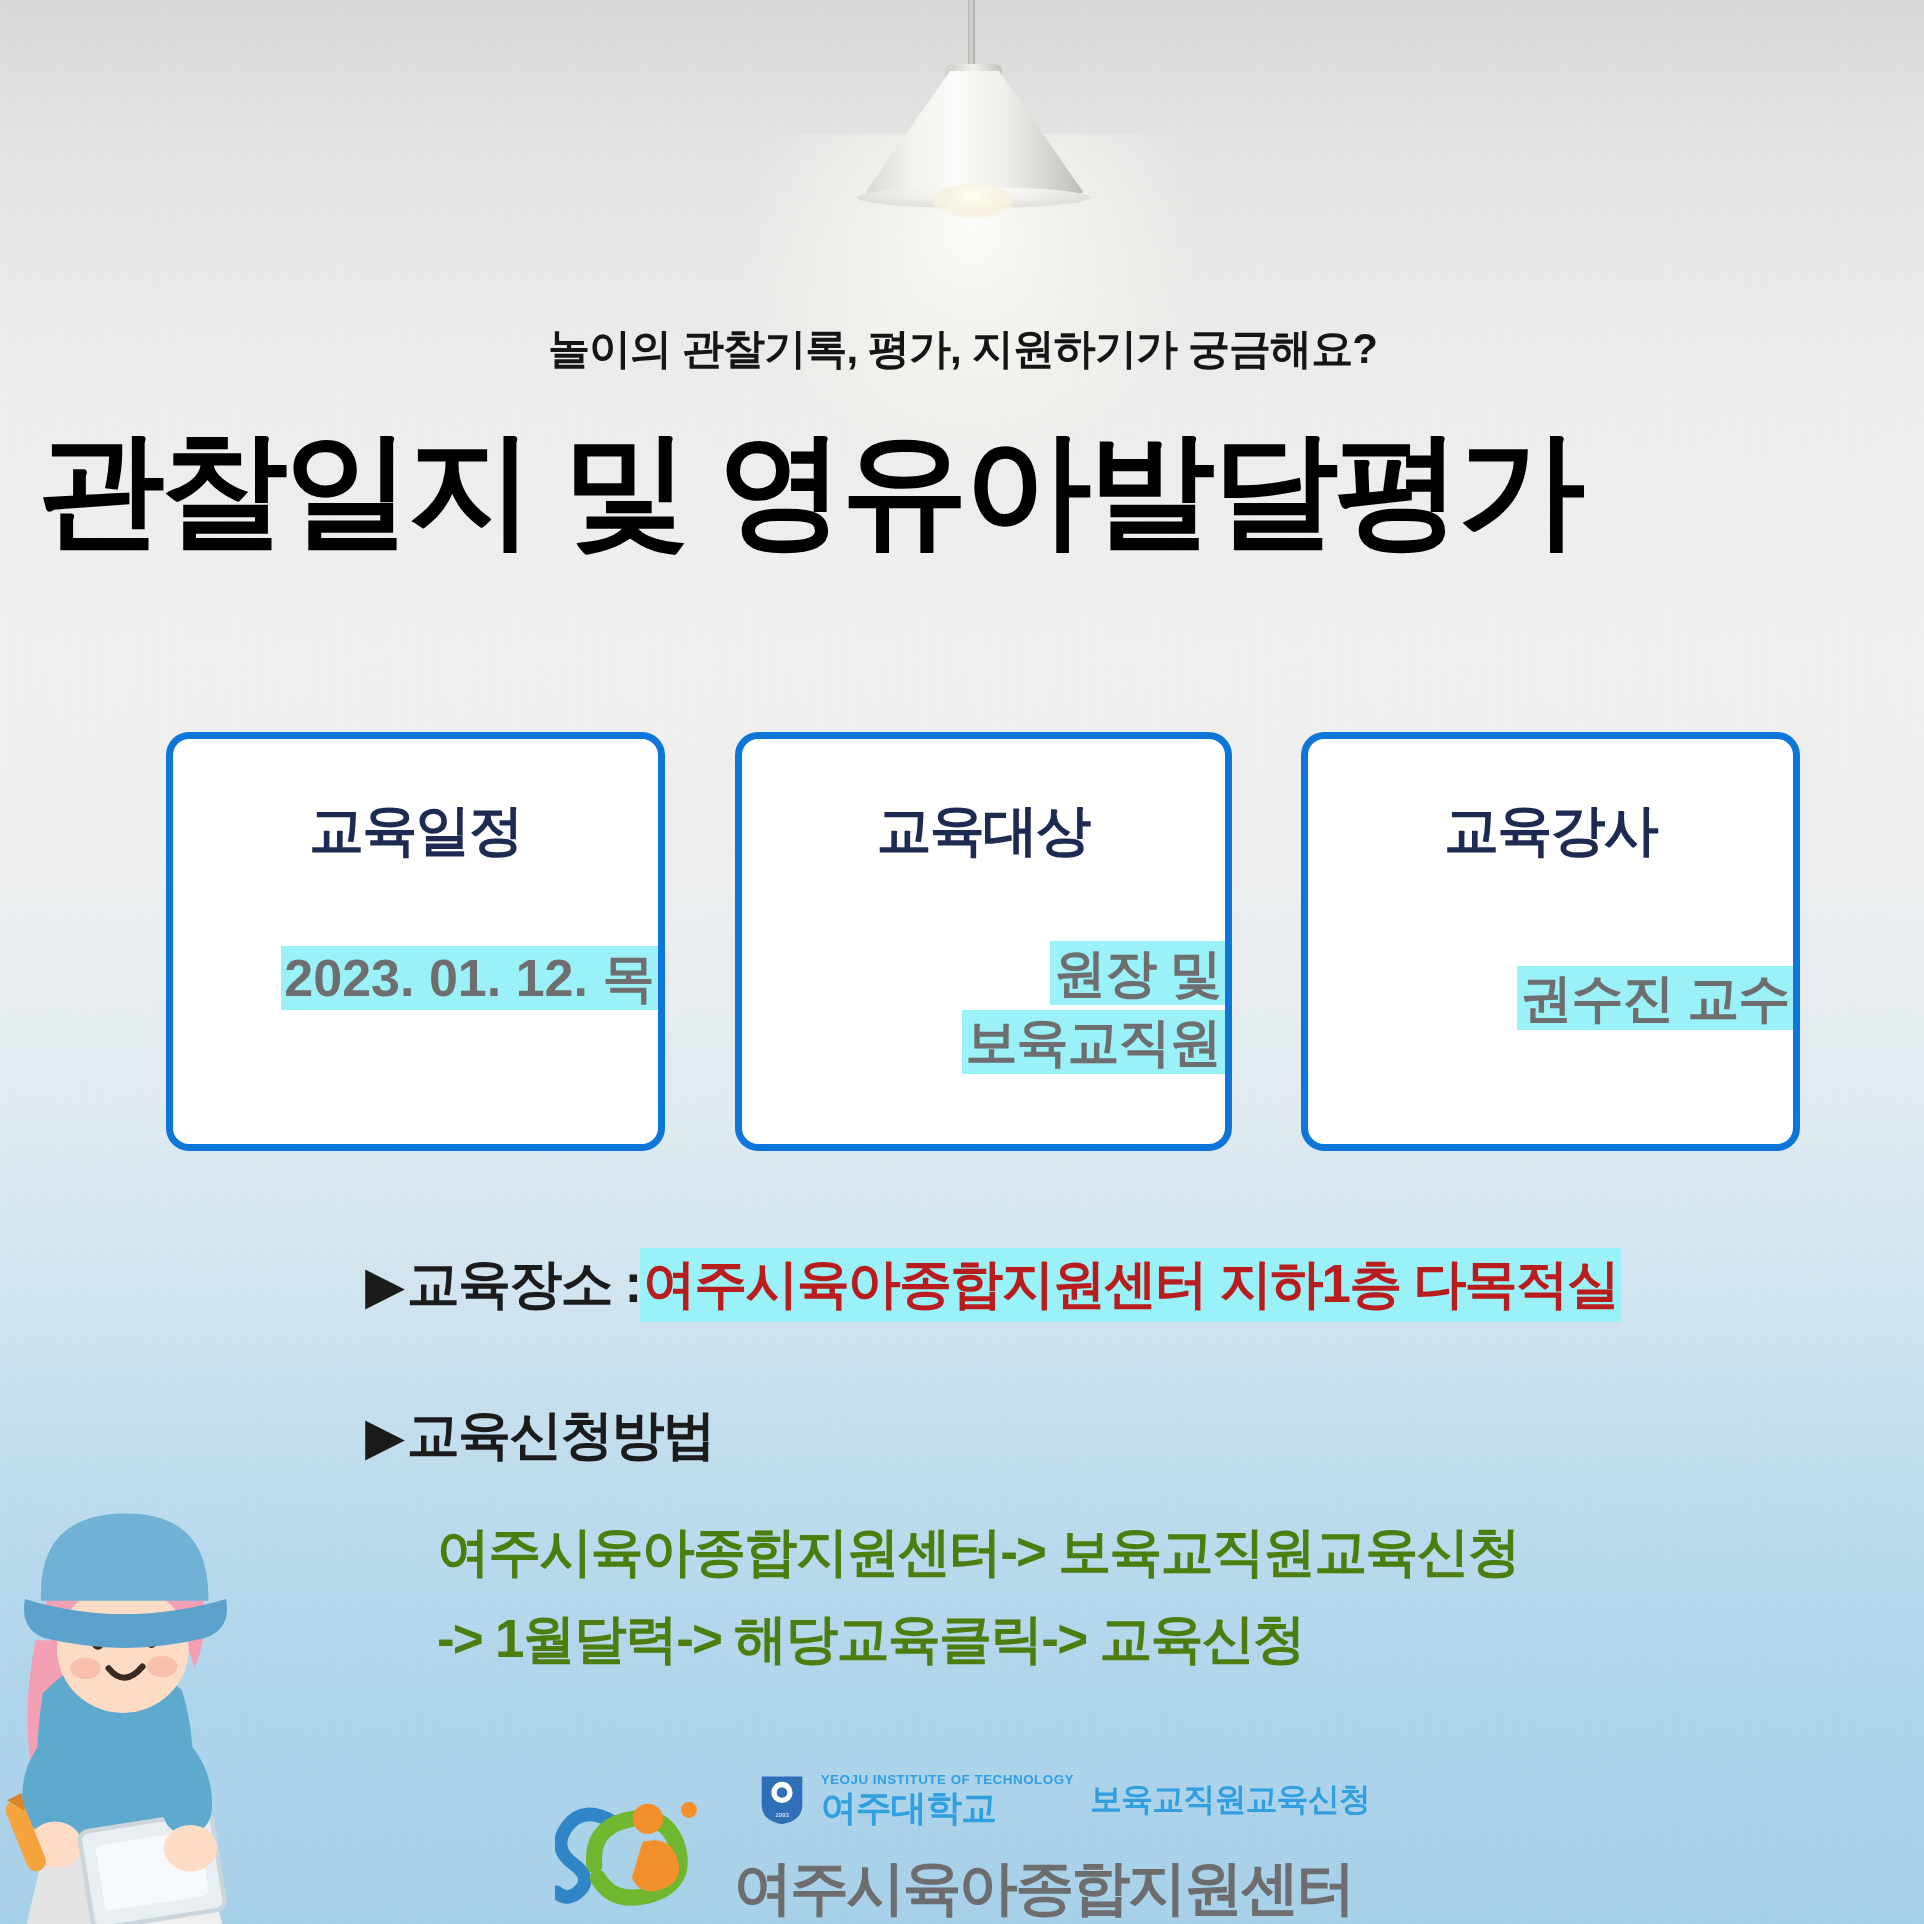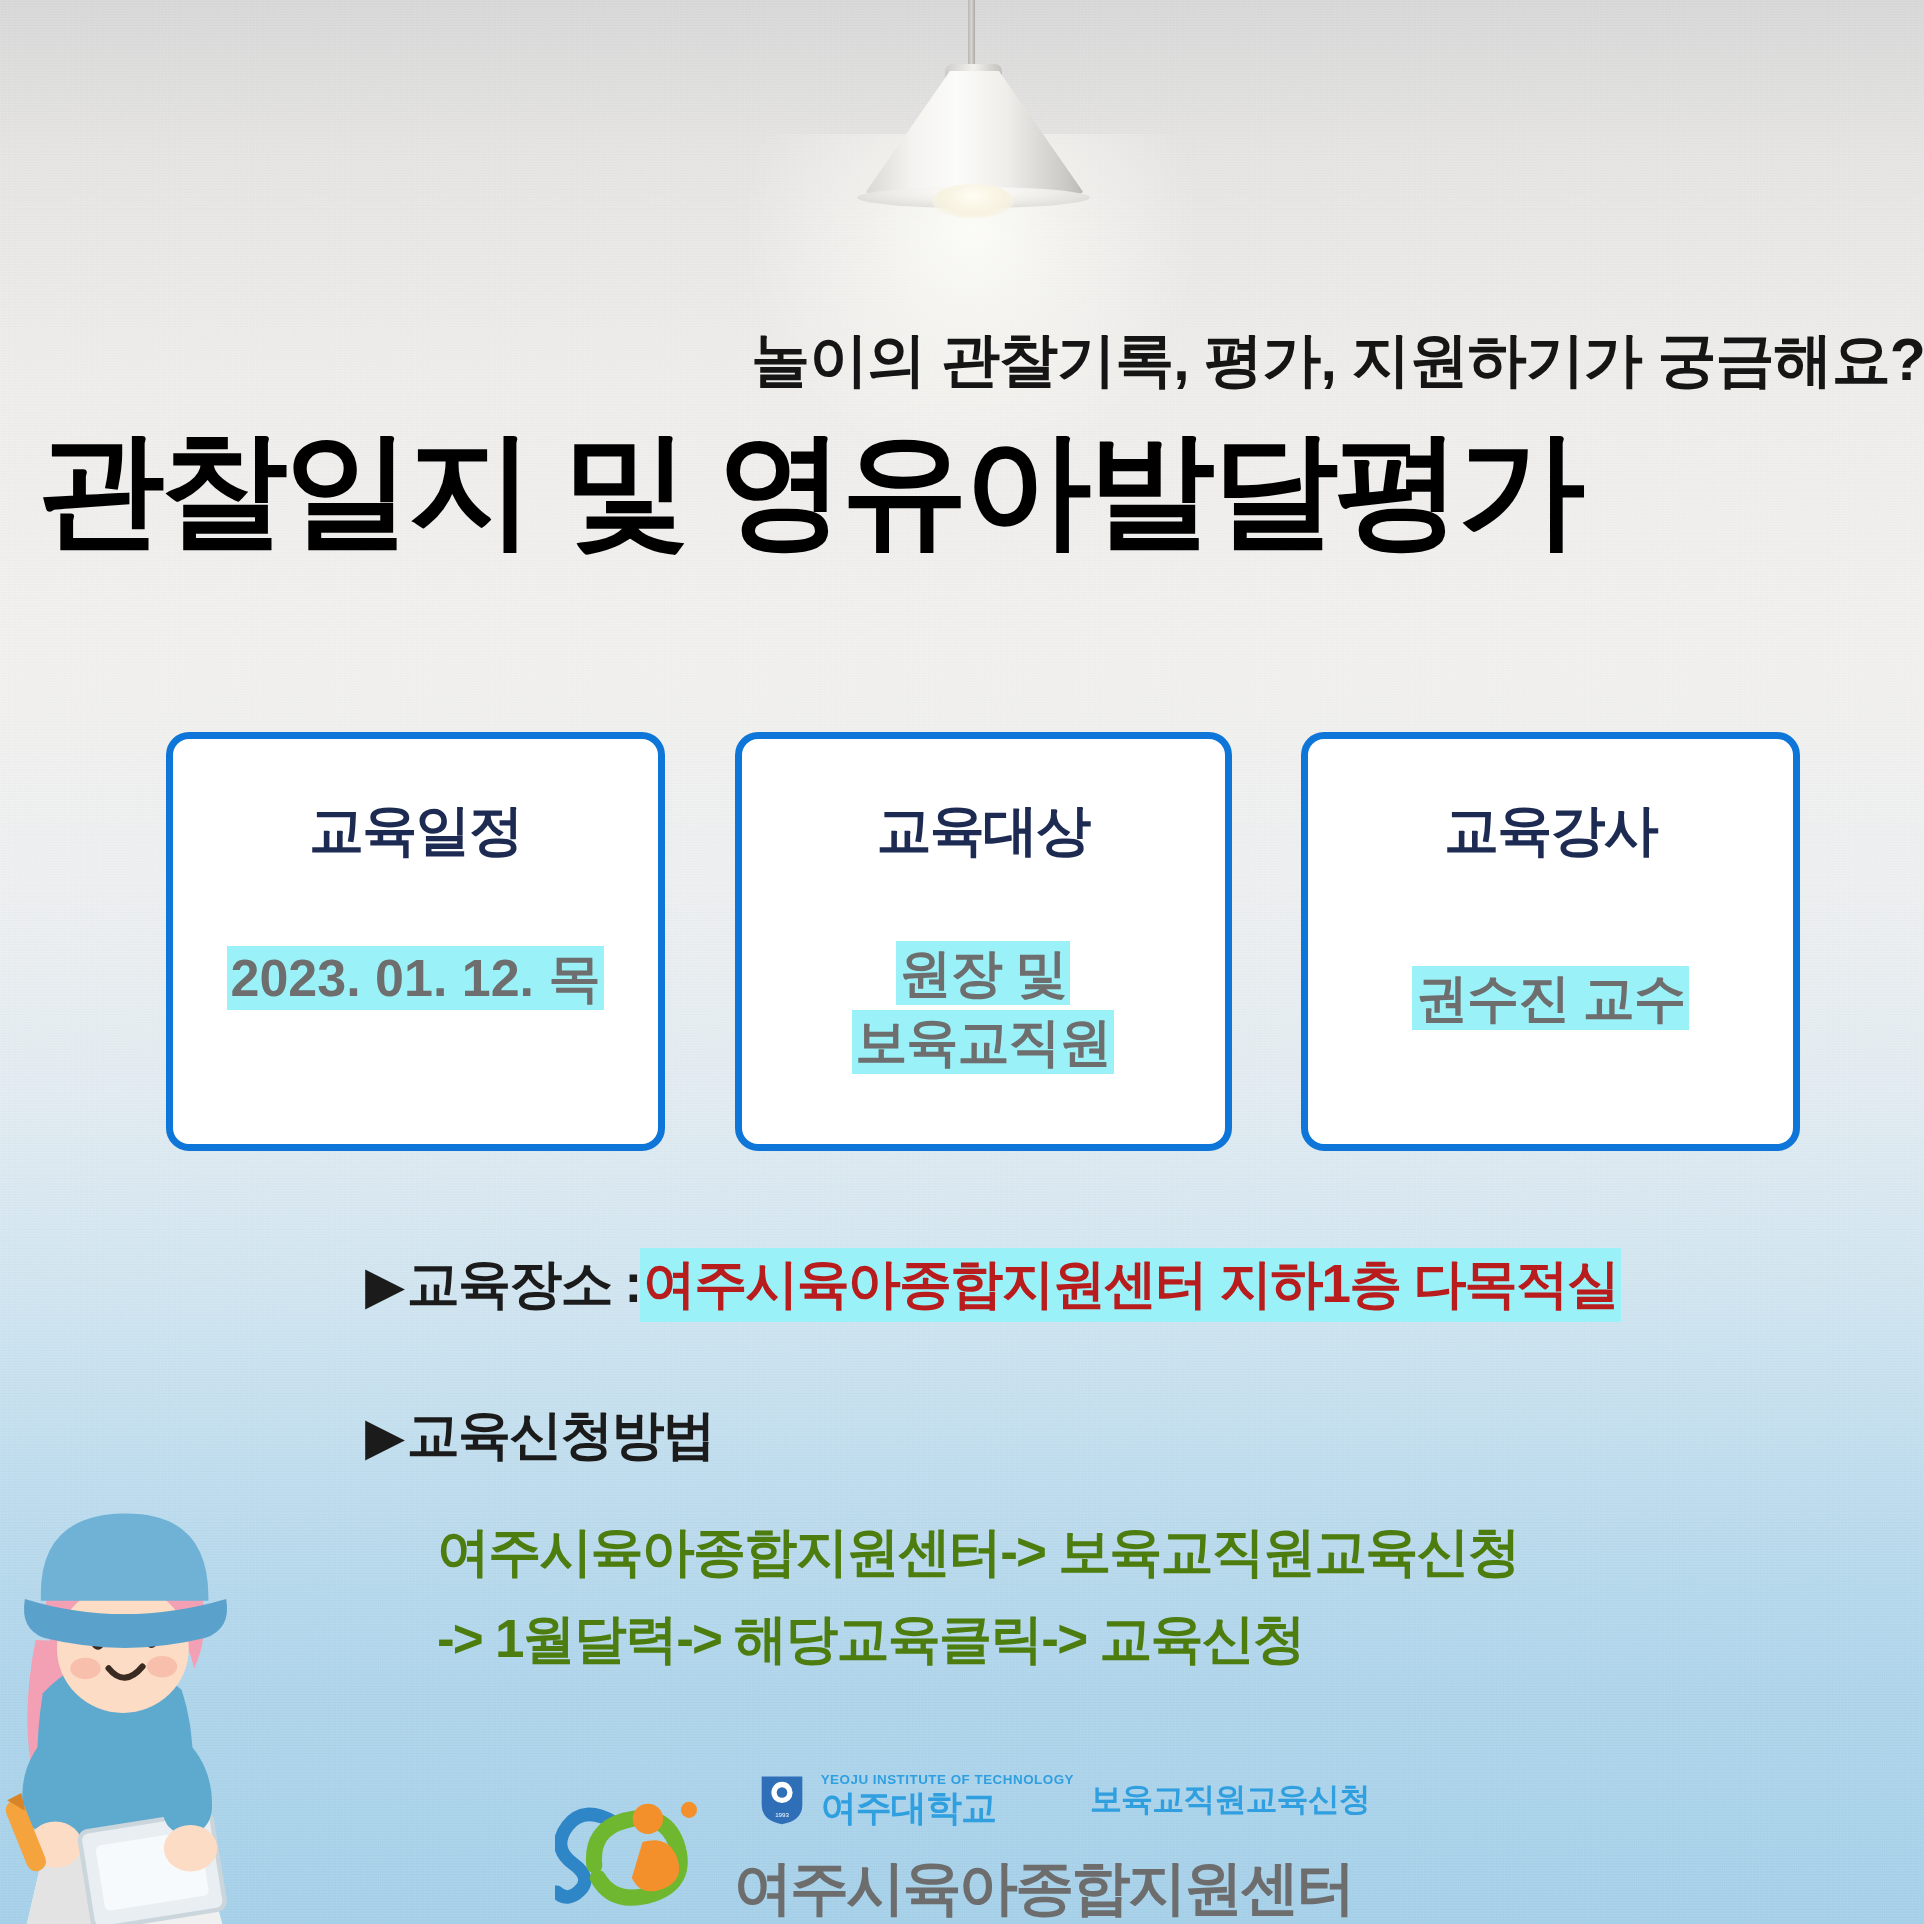--- a/index.html
+++ b/index.html
@@ -54,22 +54,22 @@
   }
   .lamp-bulb {
     position:absolute; left:932px; top:184px; width:82px; height:34px;
     background:radial-gradient(ellipse at 50% 35%, #fffdf2 0%, #f7f2e0 55%, rgba(247,242,224,0) 100%);
     border-radius:50%;
   }
 
   
   .subtitle {
     position:absolute; left:0; top:321px; width:1925px;
-    text-align:right;
-    font-size:59px;
+    text-align:center;
+    font-size:42px;
     font-weight:700;
     color:#151515;
     letter-spacing:-0.9px;
     white-space:nowrap;
   }
   .main-title {
     position:absolute; left:0; top:412px; width:1619px;
     text-align:center;
     font-size:127px;
     font-weight:900;
@@ -107,21 +107,21 @@
     color:#1d2a52;
     letter-spacing:-1.8px;
     white-space:nowrap;
   }
   .box-body {
     margin-top:auto;
     margin-bottom:0;
     width:100%;
     display:flex;
     flex-direction:column;
-    align-items:center;
+    align-items:flex-end;
     gap:5.3px;
     border-radius:23px;
   }
   .box-1 .box-body { margin-bottom:134px; }
   .box-2 .box-body { margin-bottom:70px; }
   .box-3 .box-body { margin-bottom:114px; }
 
   .hl {
     display:inline-block;
     background:#9af2f8;

